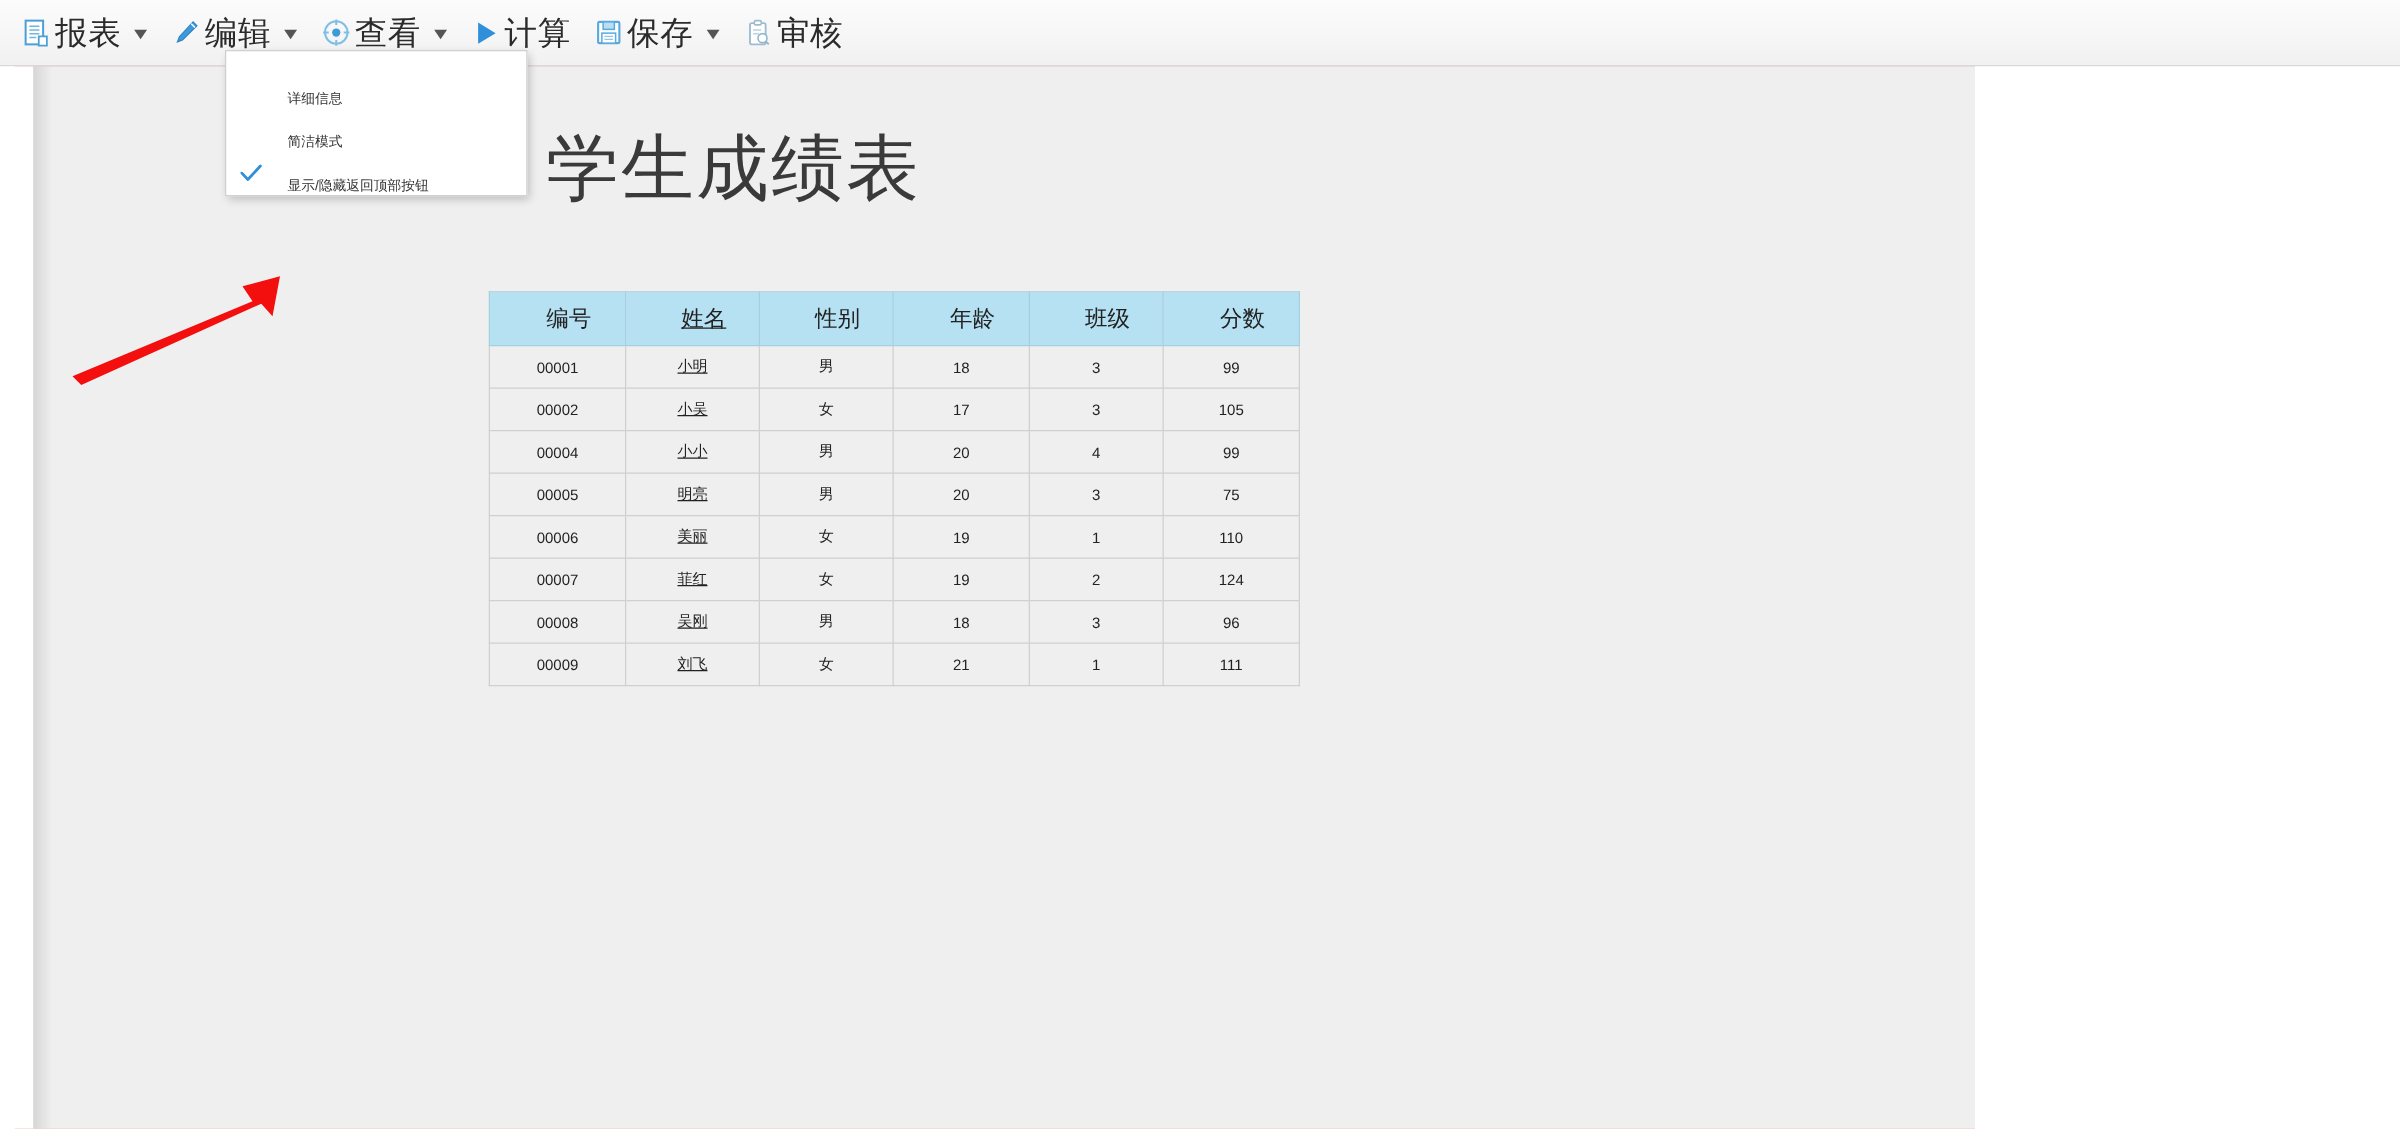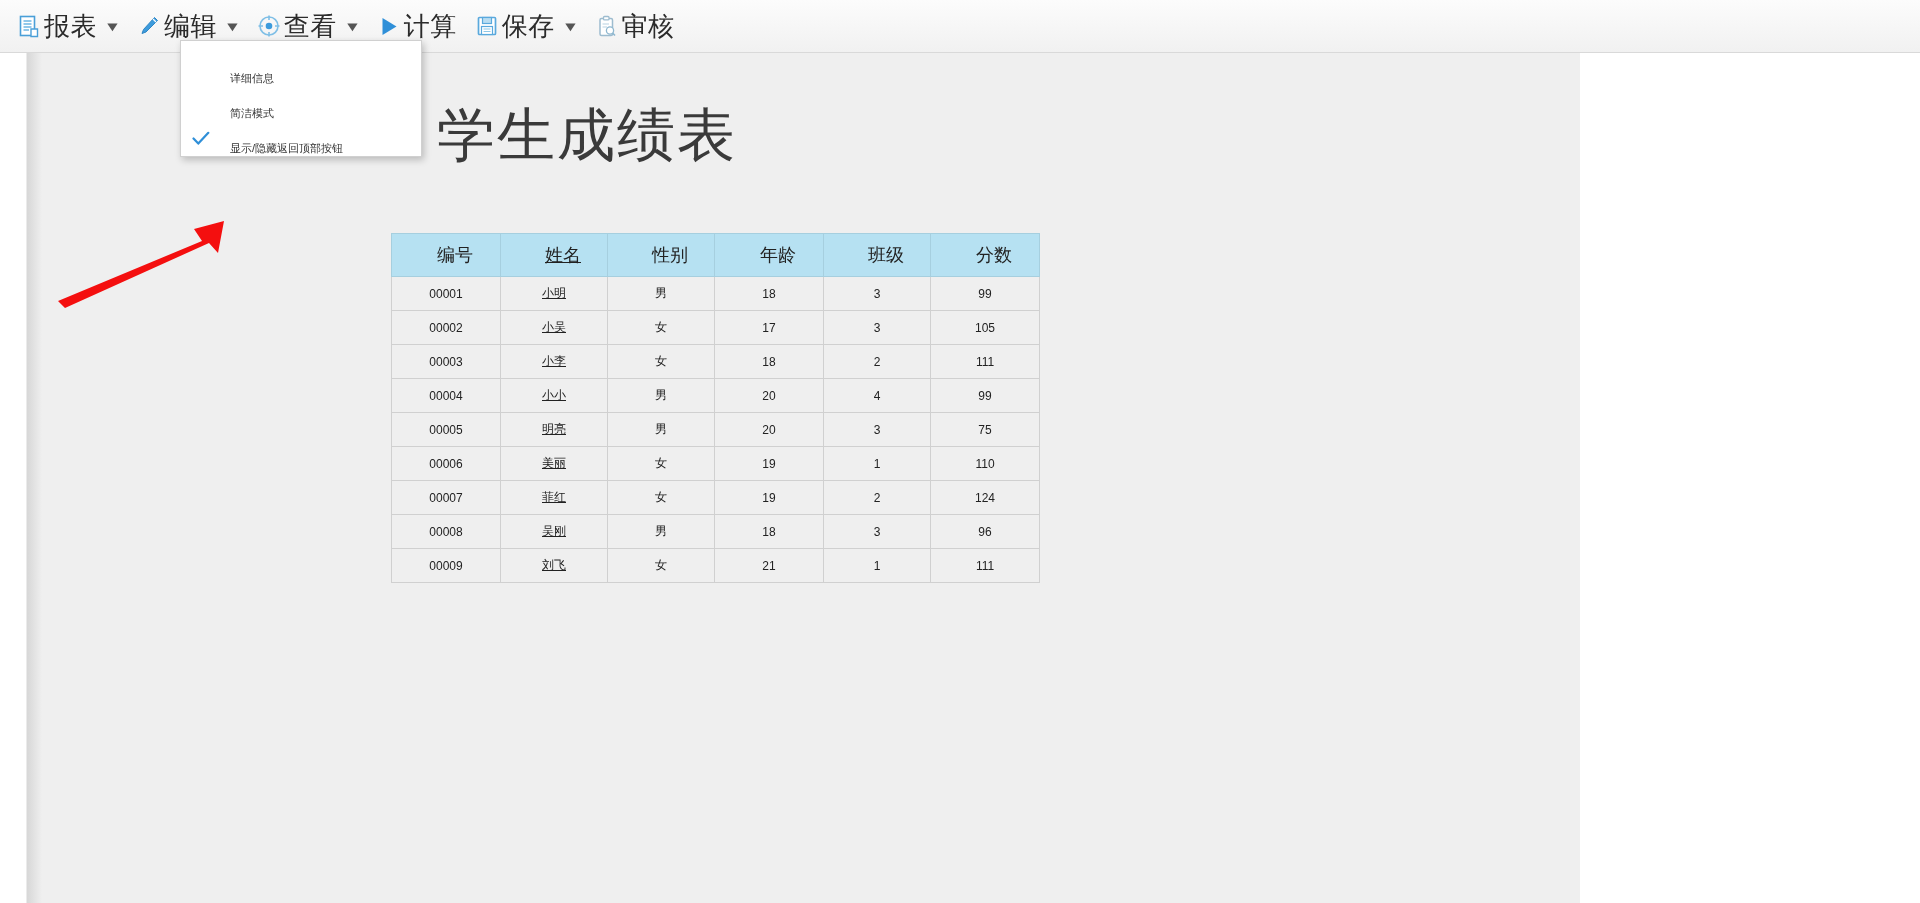--- a/index.html
+++ b/index.html
@@ -311,28 +311,20 @@
                 <td class="col-4">3</td>
                 <td class="col-5">99</td>
               </tr>
               <tr>
                 <td class="col-0">00002</td>
                 <td class="col-1">小吴</td>
                 <td class="col-2">女</td>
                 <td class="col-3">17</td>
                 <td class="col-4">3</td>
                 <td class="col-5">105</td>
-              </tr>
-              <tr>
-                <td class="col-0">00003</td>
-                <td class="col-1">小李</td>
-                <td class="col-2">女</td>
-                <td class="col-3">18</td>
-                <td class="col-4">2</td>
-                <td class="col-5">111</td>
               </tr>
               <tr>
                 <td class="col-0">00004</td>
                 <td class="col-1">小小</td>
                 <td class="col-2">男</td>
                 <td class="col-3">20</td>
                 <td class="col-4">4</td>
                 <td class="col-5">99</td>
               </tr>
               <tr>

